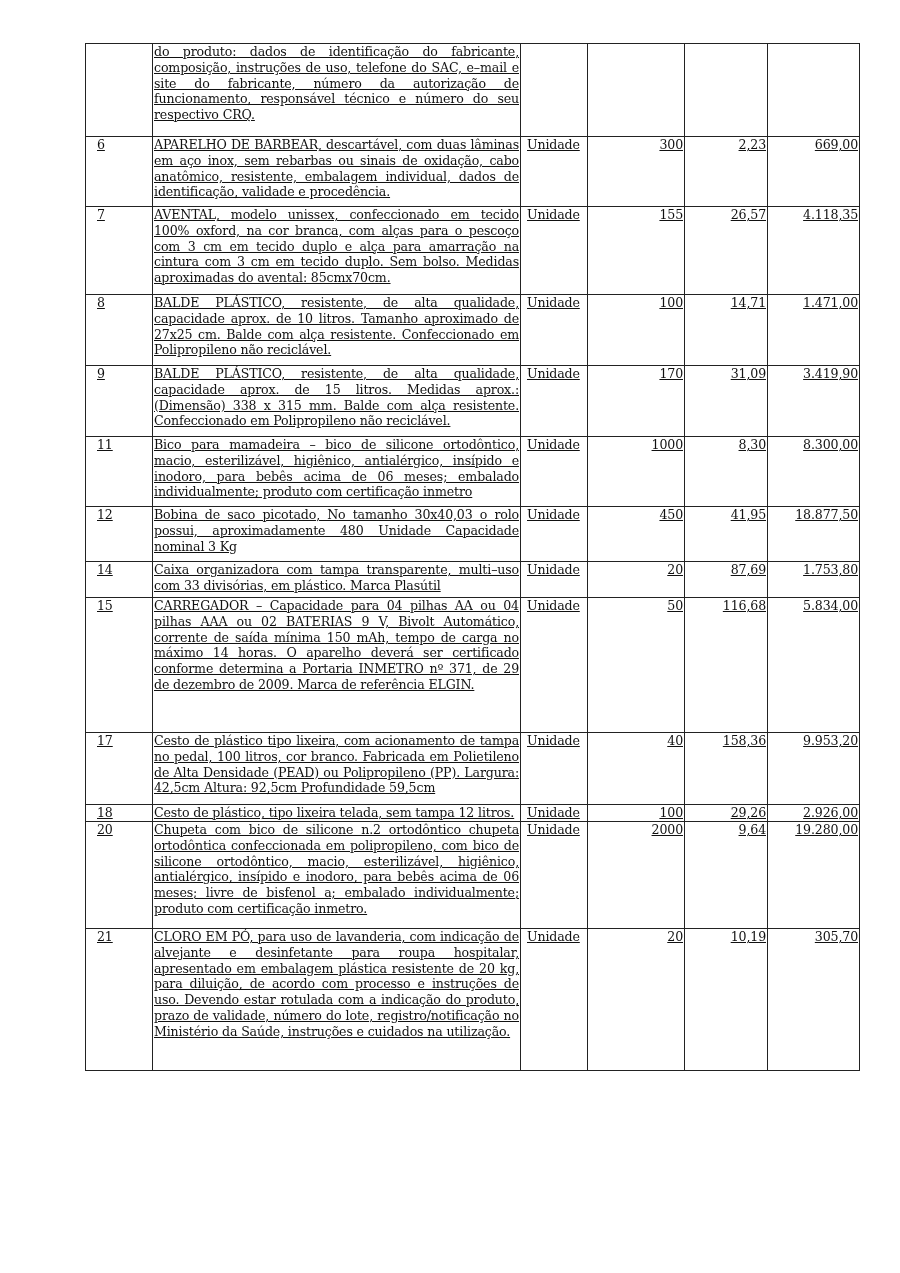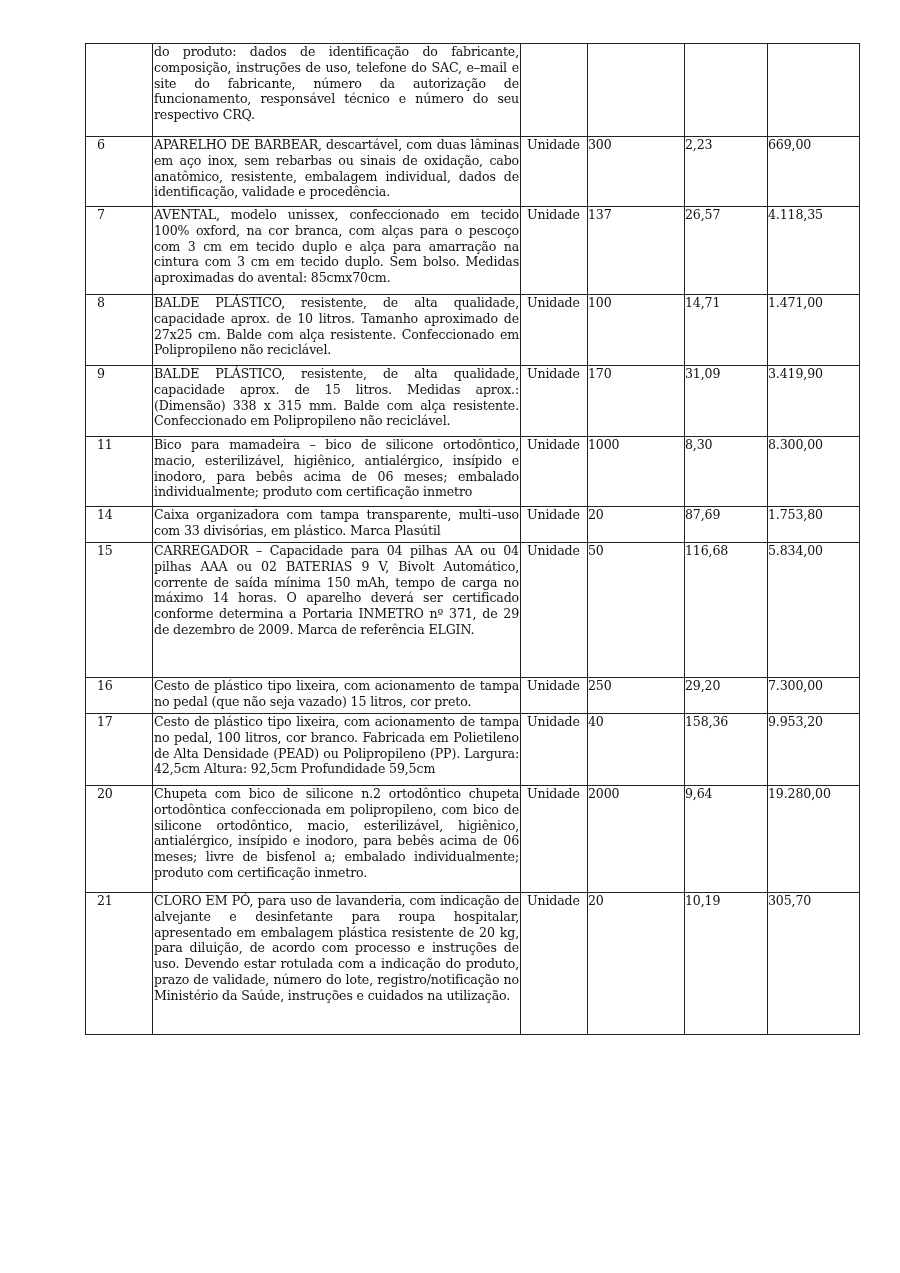--- a/index.html
+++ b/index.html
@@ -17,20 +17,21 @@
     .page {
       position: absolute;
       left: 85px;
       top: 43px;
       width: 774px;
     }
     table.items {
       border-collapse: collapse;
       width: 774px;
       table-layout: fixed;
+      text-decoration: underline;
     }
     table.items td {
       border: 1.4px solid #222;
       vertical-align: top;
       padding: 0;
       font-size: 12.6px;
       line-height: 15.8px;
       letter-spacing: -0.15px;
     }
     col.c-num { width: 67px; }
@@ -46,20 +47,21 @@
     td.desc {
       text-align: justify;
       padding-left: 1px !important;
       padding-right: 1px !important;
       hyphens: none;
     }
     td.unit {
       padding-left: 6px !important;
     }
     td.right {
+      text-align: right;
       padding-right: 1px !important;
     }
   </style>
 </head>
 <body>
 
 <div class="page">
   <table class="items">
     <colgroup>
       <col class="c-num">
@@ -83,21 +85,21 @@
         <td class="desc">APARELHO DE BARBEAR, descartável, com duas lâminas em aço inox, sem rebarbas ou sinais de oxidação, cabo anatômico, resistente, embalagem individual, dados de identificação, validade e procedência.</td>
         <td class="unit">Unidade</td>
         <td class="right">300</td>
         <td class="right">2,23</td>
         <td class="right">669,00</td>
       </tr>
       <tr style="height:88px">
         <td class="num">7</td>
         <td class="desc">AVENTAL, modelo unissex, confeccionado em tecido 100% oxford, na cor branca, com alças para o pescoço com 3 cm em tecido duplo e alça para amarração na cintura com 3 cm em tecido duplo. Sem bolso. Medidas aproximadas do avental: 85cmx70cm.</td>
         <td class="unit">Unidade</td>
-        <td class="right">137</td>
+        <td class="right">155</td>
         <td class="right">26,57</td>
         <td class="right">4.118,35</td>
       </tr>
       <tr style="height:71px">
         <td class="num">8</td>
         <td class="desc">BALDE PLÁSTICO, resistente, de alta qualidade, capacidade aprox. de 10 litros. Tamanho aproximado de 27x25 cm. Balde com alça resistente. Confeccionado em Polipropileno não reciclável.</td>
         <td class="unit">Unidade</td>
         <td class="right">100</td>
         <td class="right">14,71</td>
         <td class="right">1.471,00</td>
@@ -111,51 +113,59 @@
         <td class="right">3.419,90</td>
       </tr>
       <tr style="height:70px">
         <td class="num">11</td>
         <td class="desc">Bico para mamadeira – bico de silicone ortodôntico, macio, esterilizável, higiênico, antialérgico, insípido e inodoro, para bebês acima de 06 meses; embalado individualmente; produto com certificação inmetro</td>
         <td class="unit">Unidade</td>
         <td class="right">1000</td>
         <td class="right">8,30</td>
         <td class="right">8.300,00</td>
       </tr>
+      <tr style="height:55px">
+        <td class="num">12</td>
+        <td class="desc">Bobina de saco picotado, No tamanho 30x40,03 o rolo possui, aproximadamente 480 Unidade Capacidade nominal 3 Kg</td>
+        <td class="unit">Unidade</td>
+        <td class="right">450</td>
+        <td class="right">41,95</td>
+        <td class="right">18.877,50</td>
+      </tr>
       <tr style="height:36px">
         <td class="num">14</td>
         <td class="desc">Caixa organizadora com tampa transparente, multi–uso com 33 divisórias, em plástico. Marca Plasútil</td>
         <td class="unit">Unidade</td>
         <td class="right">20</td>
         <td class="right">87,69</td>
         <td class="right">1.753,80</td>
       </tr>
       <tr style="height:135px">
         <td class="num">15</td>
         <td class="desc">CARREGADOR – Capacidade para 04 pilhas AA ou 04 pilhas AAA ou 02 BATERIAS 9 V, Bivolt Automático, corrente de saída mínima 150 mAh, tempo de carga no máximo 14 horas. O aparelho deverá ser certificado conforme determina a Portaria INMETRO nº 371, de 29 de dezembro de 2009. Marca de referência ELGIN.</td>
         <td class="unit">Unidade</td>
         <td class="right">50</td>
         <td class="right">116,68</td>
         <td class="right">5.834,00</td>
       </tr>
-      <tr style="height:36px">
-        <td class="num">16</td>
-        <td class="desc">Cesto de plástico tipo lixeira, com acionamento de tampa no pedal (que não seja vazado) 15 litros, cor preto.</td>
-        <td class="unit">Unidade</td>
-        <td class="right">250</td>
-        <td class="right">29,20</td>
-        <td class="right">7.300,00</td>
-      </tr>
       <tr style="height:72px">
         <td class="num">17</td>
         <td class="desc">Cesto de plástico tipo lixeira, com acionamento de tampa no pedal, 100 litros, cor branco. Fabricada em Polietileno de Alta Densidade (PEAD) ou Polipropileno (PP). Largura: 42,5cm Altura: 92,5cm Profundidade 59,5cm</td>
         <td class="unit">Unidade</td>
         <td class="right">40</td>
         <td class="right">158,36</td>
         <td class="right">9.953,20</td>
+      </tr>
+      <tr style="height:17px">
+        <td class="num">18</td>
+        <td class="desc">Cesto de plástico, tipo lixeira telada, sem tampa 12 litros.</td>
+        <td class="unit">Unidade</td>
+        <td class="right">100</td>
+        <td class="right">29,26</td>
+        <td class="right">2.926,00</td>
       </tr>
       <tr style="height:107px">
         <td class="num">20</td>
         <td class="desc">Chupeta com bico de silicone n.2 ortodôntico chupeta ortodôntica confeccionada em polipropileno, com bico de silicone ortodôntico, macio, esterilizável, higiênico, antialérgico, insípido e inodoro, para bebês acima de 06 meses; livre de bisfenol a; embalado individualmente; produto com certificação inmetro.</td>
         <td class="unit">Unidade</td>
         <td class="right">2000</td>
         <td class="right">9,64</td>
         <td class="right">19.280,00</td>
       </tr>
       <tr style="height:142px">

